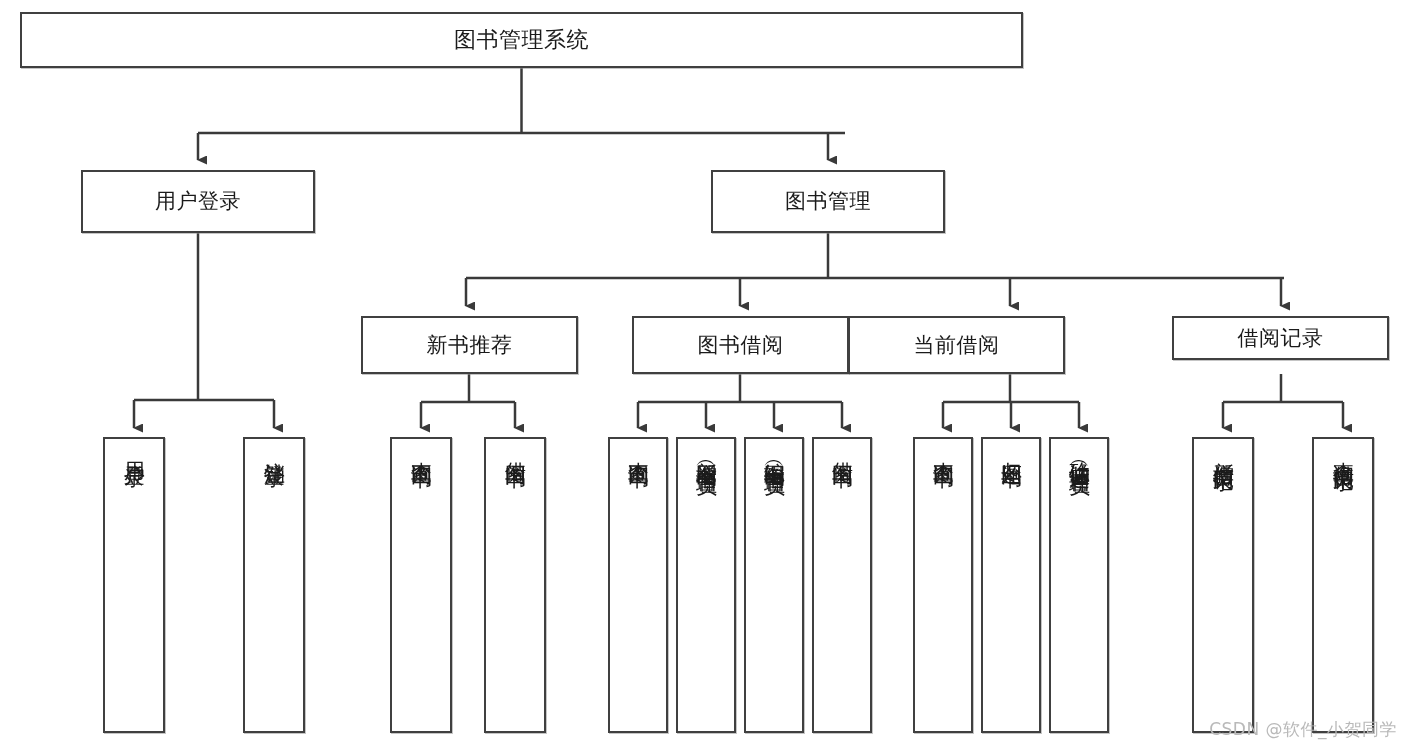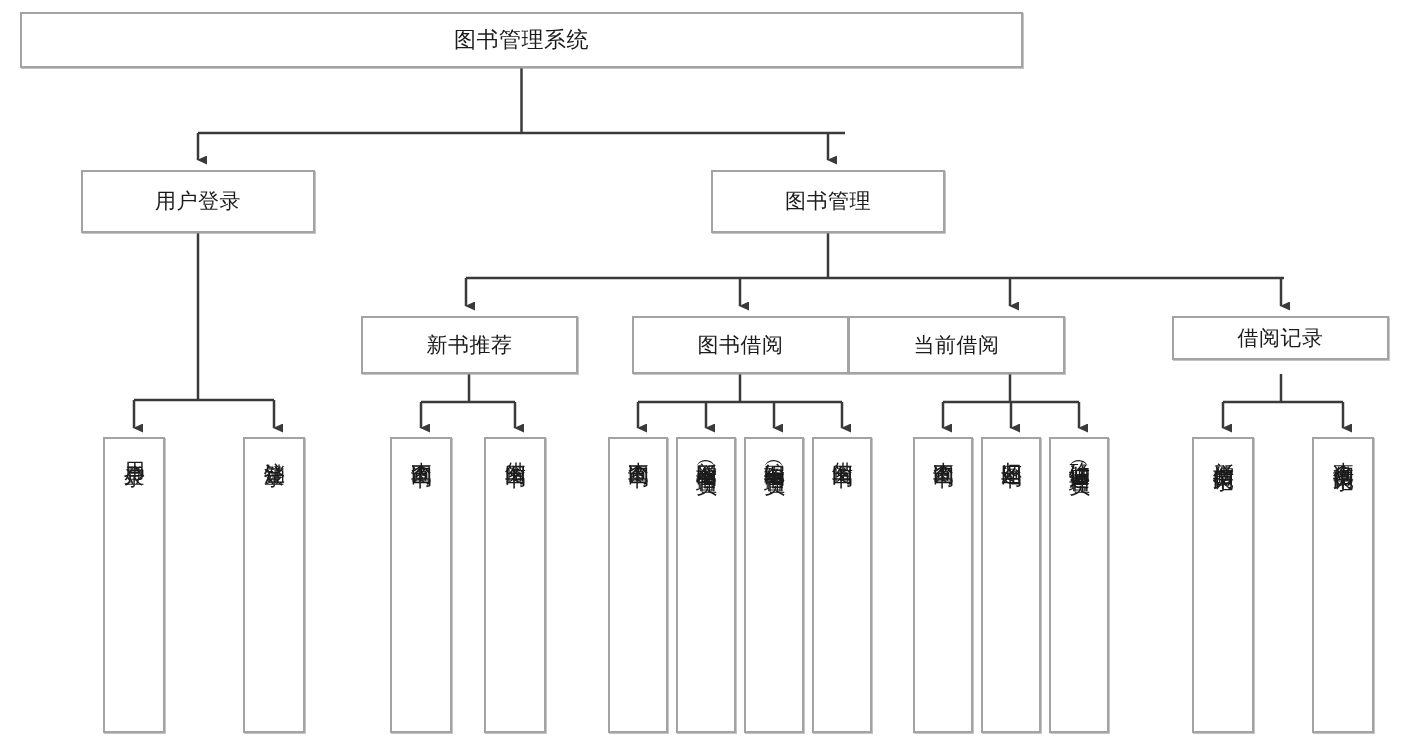--- a/index.html
+++ b/index.html
@@ -23,21 +23,21 @@
     left: 0;
     top: 0;
     width: 1405px;
     height: 747px;
     pointer-events: none;
   }
   .node {
     position: absolute;
     box-sizing: border-box;
     background: #ffffff;
-    border: 2px solid #a3a3a3;
+    border: 2px solid #404040;
     display: flex;
     align-items: center;
     justify-content: center;
     box-shadow: 1px 1px 0 rgba(150,150,150,0.55);
   }
   .node-label {
     color: #1b1b1b;
     font-size: 21px;
     line-height: 1.18;
     letter-spacing: 0.5px;
@@ -201,14 +201,15 @@
   </div>
 
   <div class="node vertical" style="left:1192px; top:437px; width:62px; height:296px;">
     <span class="node-label">新增借阅记录</span>
   </div>
 
   <div class="node vertical" style="left:1312px; top:437px; width:62px; height:296px;">
     <span class="node-label">查询借阅记录</span>
   </div>
 
+  <div id="watermark">CSDN @软件_小贺同学</div>
 
 </div>
 
 </body></html>

